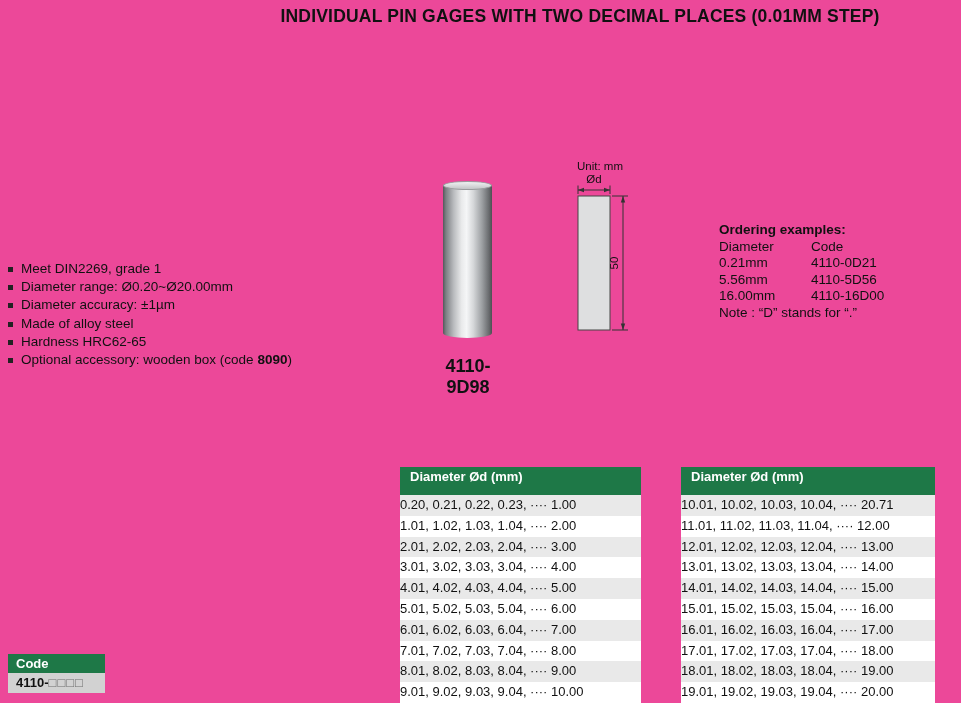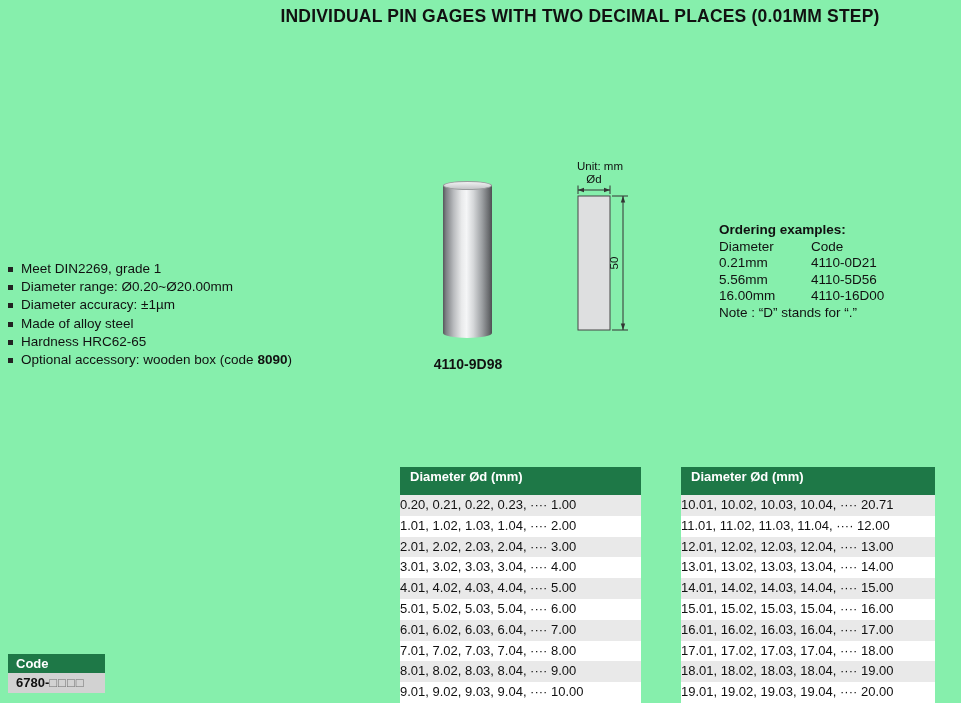--- a/index.html
+++ b/index.html
@@ -1,36 +1,36 @@
 <!DOCTYPE html>
 <html><head>
 <meta charset="utf-8">
 <style>
   * { box-sizing: border-box; margin: 0; padding: 0; }
   body { font-family: "Liberation Sans", sans-serif; background: #ffffff; }
-  .page { position: relative; width: 961px; height: 703px; background: #86efac; overflow: hidden; }
+  .page { position: relative; width: 961px; height: 703px; background: #ec4899; overflow: hidden; }
 
   .title { position: absolute; left: 190px; top: 6px; width: 780px; text-align: center;
            font-size: 17.5px; font-weight: bold; color: #111; letter-spacing: 0.2px; }
 
   
   .features { position: absolute; left: 8px; top: 260px; font-size: 13.5px; color: #111; }
   .feature { display: flex; align-items: flex-start; height: 18.2px; line-height: 18.2px; white-space: nowrap; text-align: right; }
   .bullet { width: 5px; height: 5px; background: #222; margin: 7px 8px 0 0; flex: none; }
 
   
   .pin { position: absolute; left: 443px; top: 181px; width: 49px; height: 158px; }
   .pin-top { position: absolute; top: 0; left: 0; width: 100%; height: 9px; border-radius: 50%;
              background: linear-gradient(180deg, #f0f1f2, #c3c5c7); border: 1px solid #9a9c9e; }
   .pin-body { position: absolute; top: 4px; left: 0; width: 100%; height: 153px;
               border-radius: 0 0 50% 50% / 0 0 5px 5px;
               background: linear-gradient(90deg, #55575a 0%, #7d8084 6%, #babcbf 22%, #e9eaeb 38%,
                           #f5f6f7 48%, #d5d7d9 62%, #9b9ea1 80%, #6b6d70 93%, #4e5053 100%); }
   .pin-label { position: absolute; left: 424px; top: 356px; width: 88px; text-align: center;
-               font-size: 14px; font-weight: bold; color: #111; }
+               font-size: 18px; font-weight: bold; color: #111; }
 
   
   .unit-label { position: absolute; left: 577px; top: 160px; font-size: 11.5px; color: #111; }
   .dim-drawing { position: absolute; left: 570px; top: 172px; }
   .dl { stroke: #333; stroke-width: 1; }
   .df { fill: #333; }
   .dim-text { font-size: 11.5px; fill: #111; font-family: "Liberation Sans", sans-serif; }
 
   
   .ordering { position: absolute; left: 719px; top: 222px; font-size: 13.5px; color: #111; }
@@ -126,21 +126,21 @@
     </div>
     <div class="ord-row">
       <span class="ord-c1">16.00mm</span>
       <span class="ord-c2">4110-16D00</span>
     </div>
     <div class="ord-note">Note : “D” stands for “.”</div>
   </div>
 
   <div class="code-box">
     <div class="code-header">Code</div>
-    <div class="code-value"><span>6780-</span><span class="boxes">□□□□</span></div>
+    <div class="code-value"><span>4110-</span><span class="boxes">□□□□</span></div>
   </div>
 
   <div class="spec-table spec-left">
     <div class="spec-header">Diameter Ød (mm)</div>
     <div class="spec-row">0.20, 0.21, 0.22, 0.23, ···· 1.00</div>
     <div class="spec-row">1.01, 1.02, 1.03, 1.04, ···· 2.00</div>
     <div class="spec-row">2.01, 2.02, 2.03, 2.04, ···· 3.00</div>
     <div class="spec-row">3.01, 3.02, 3.03, 3.04, ···· 4.00</div>
     <div class="spec-row">4.01, 4.02, 4.03, 4.04, ···· 5.00</div>
     <div class="spec-row">5.01, 5.02, 5.03, 5.04, ···· 6.00</div>

